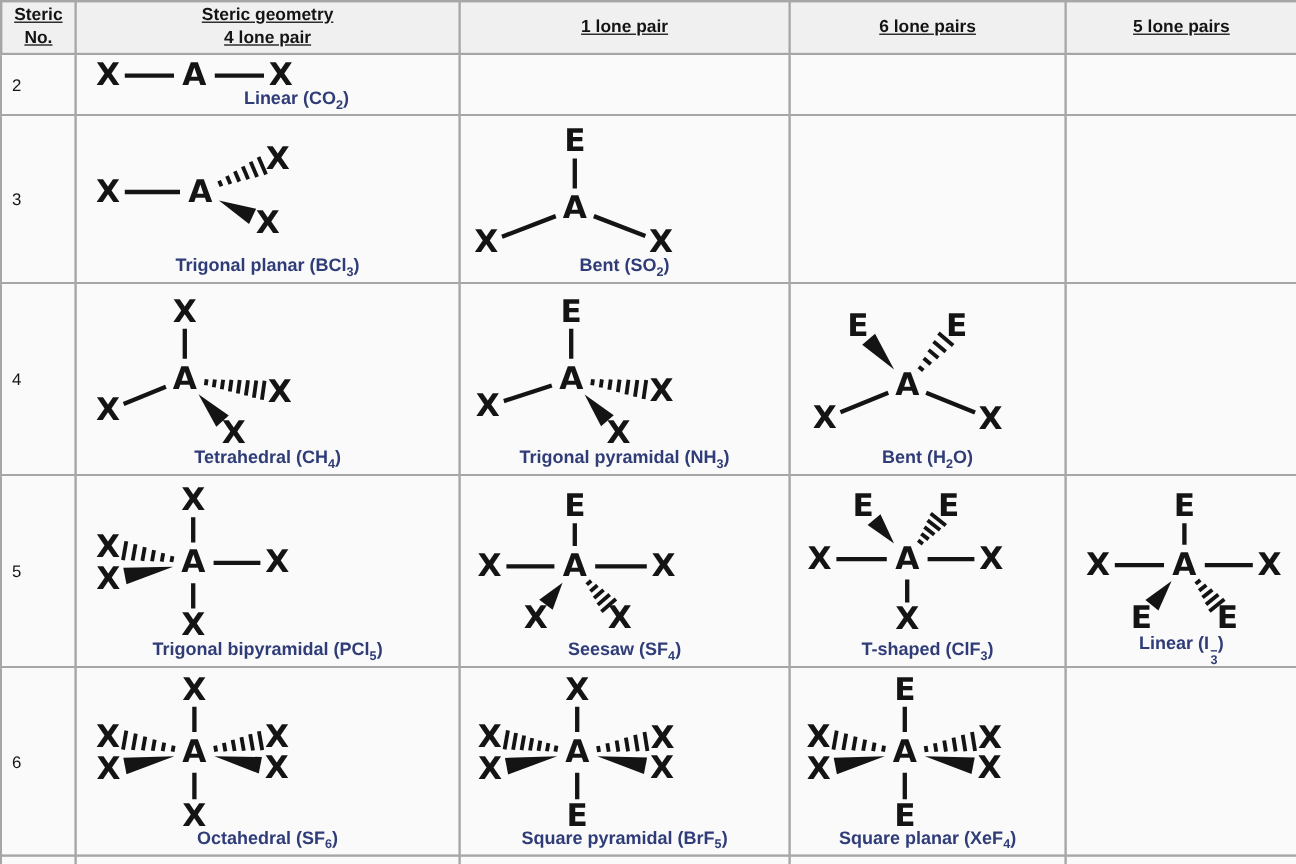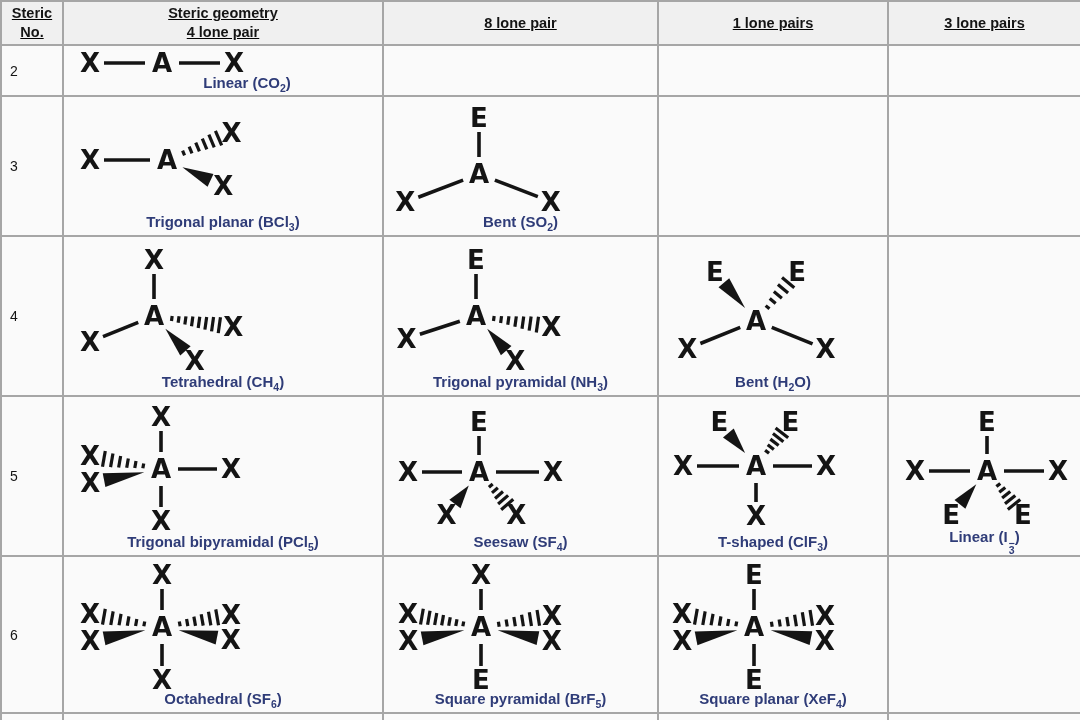--- a/index.html
+++ b/index.html
@@ -33,23 +33,23 @@
       <col style="width: 62px;">
       <col style="width: 320px;">
       <col style="width: 275px;">
       <col style="width: 230px;">
       <col style="width: 193px;">
     </colgroup>
   <thead>
       <tr style="height: 44px; text-decoration: underline;">
         <th><span>Steric</span><br><span>No.</span></th>
         <th><span>Steric geometry</span><br><span>4 lone pair</span></th>
-        <th><span>8 lone pair</span></th>
-        <th><span>1 lone pairs</span></th>
-        <th><span>3 lone pairs</span></th>
+        <th><span>1 lone pair</span></th>
+        <th><span>6 lone pairs</span></th>
+        <th><span>5 lone pairs</span></th>
       </tr>
     </thead>
   <tbody>
       <tr style="height: 51px;">
         <td class="steric">2</td>
         <td>
           <div class="molwrap">
             <svg width="314" height="30">
               <line x1="81" y1="15.000000000000002" x2="40" y2="15.000000000000007" stroke="#141414" stroke-width="3.6"></line>
               <text x="26" y="15.000000000000009" class="atom">X</text>

